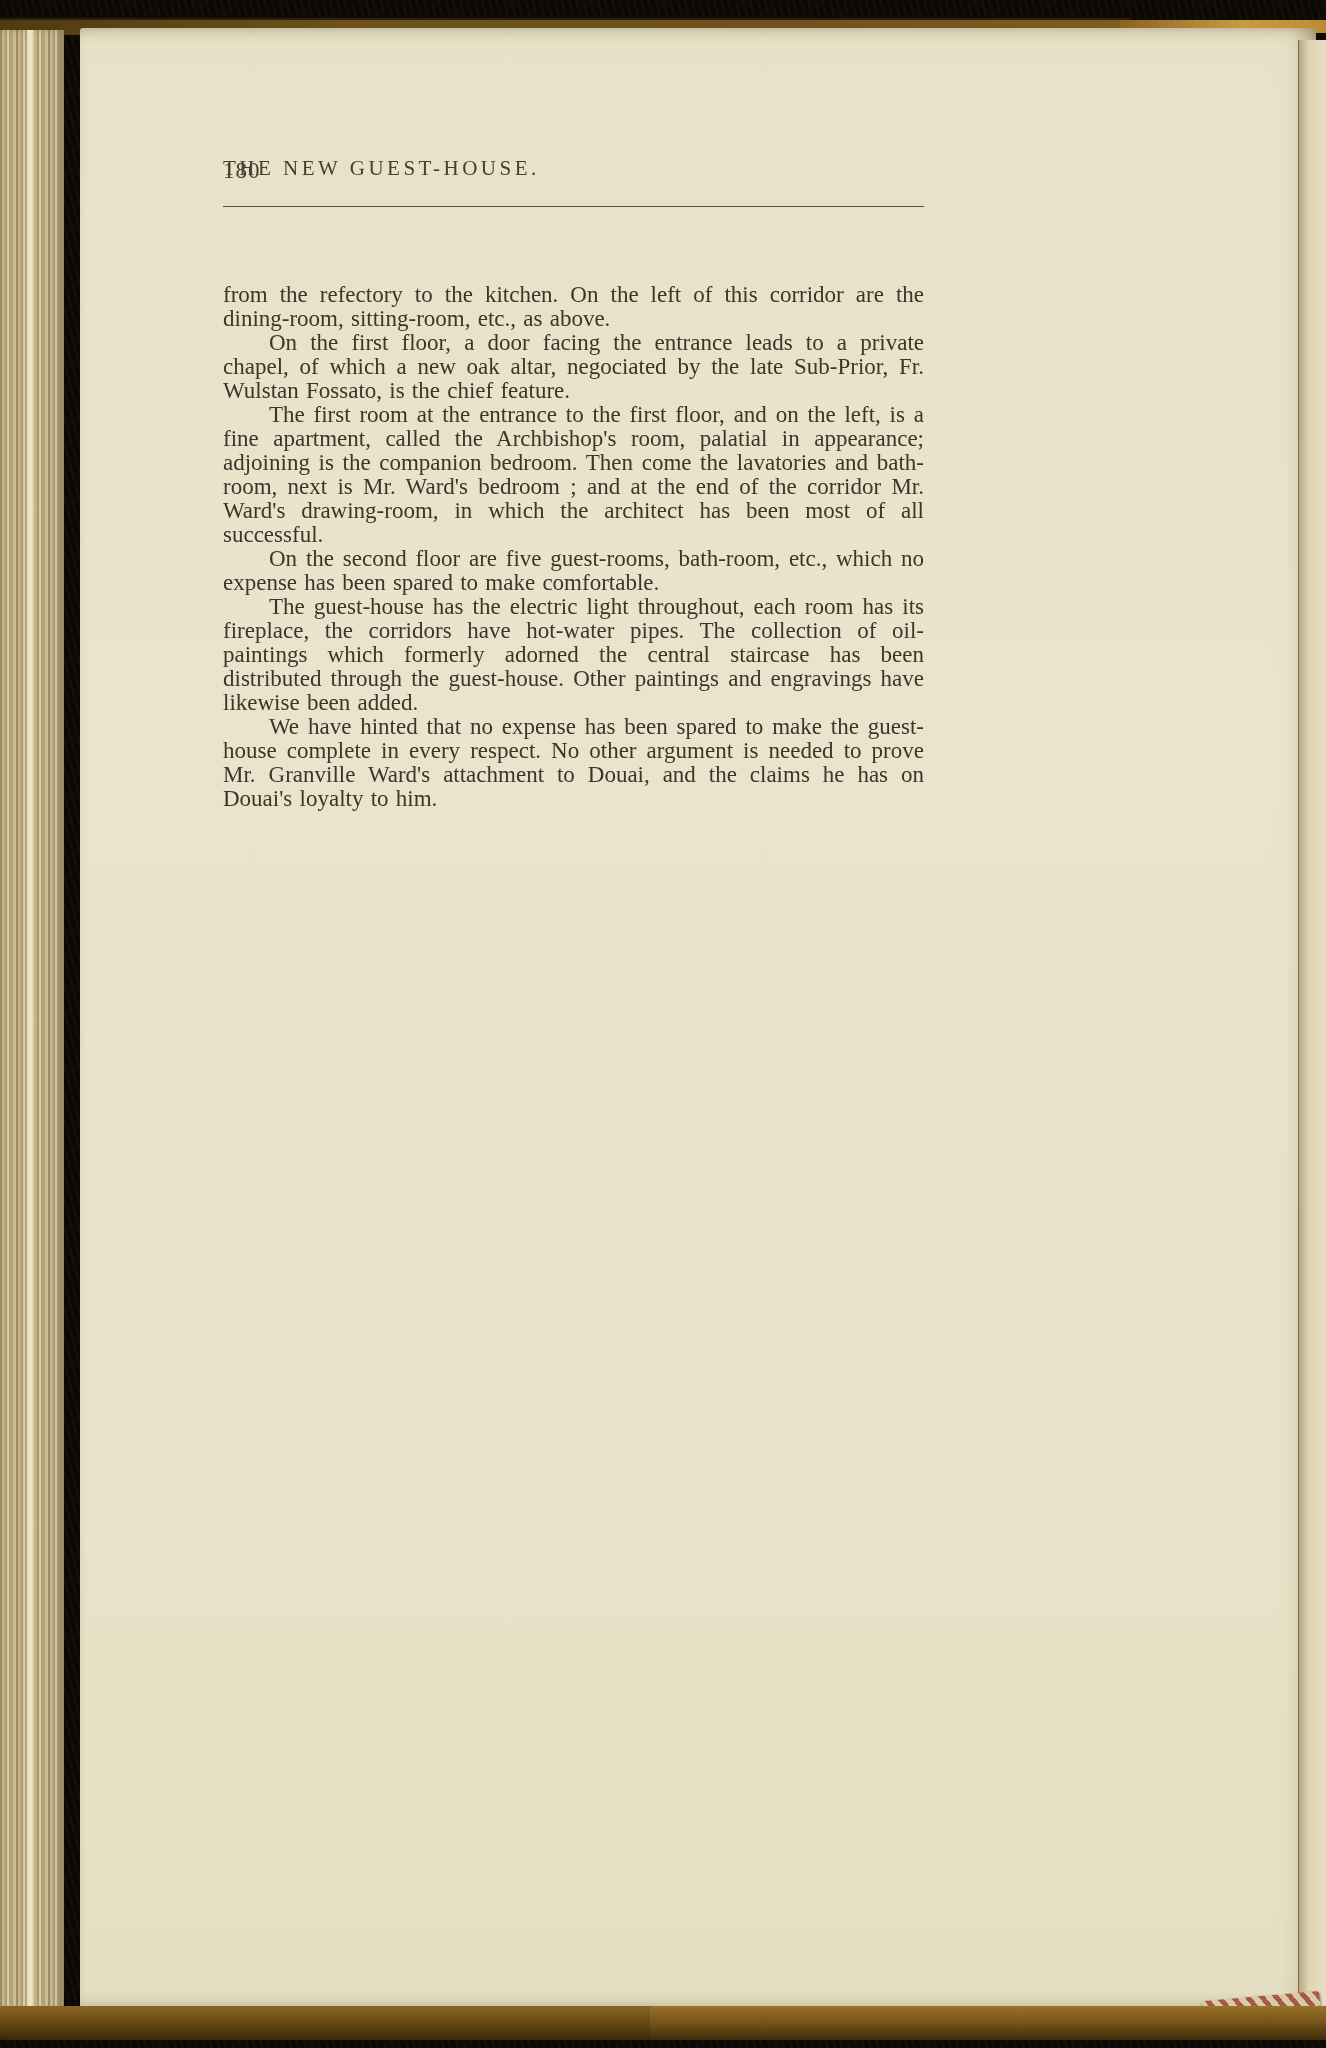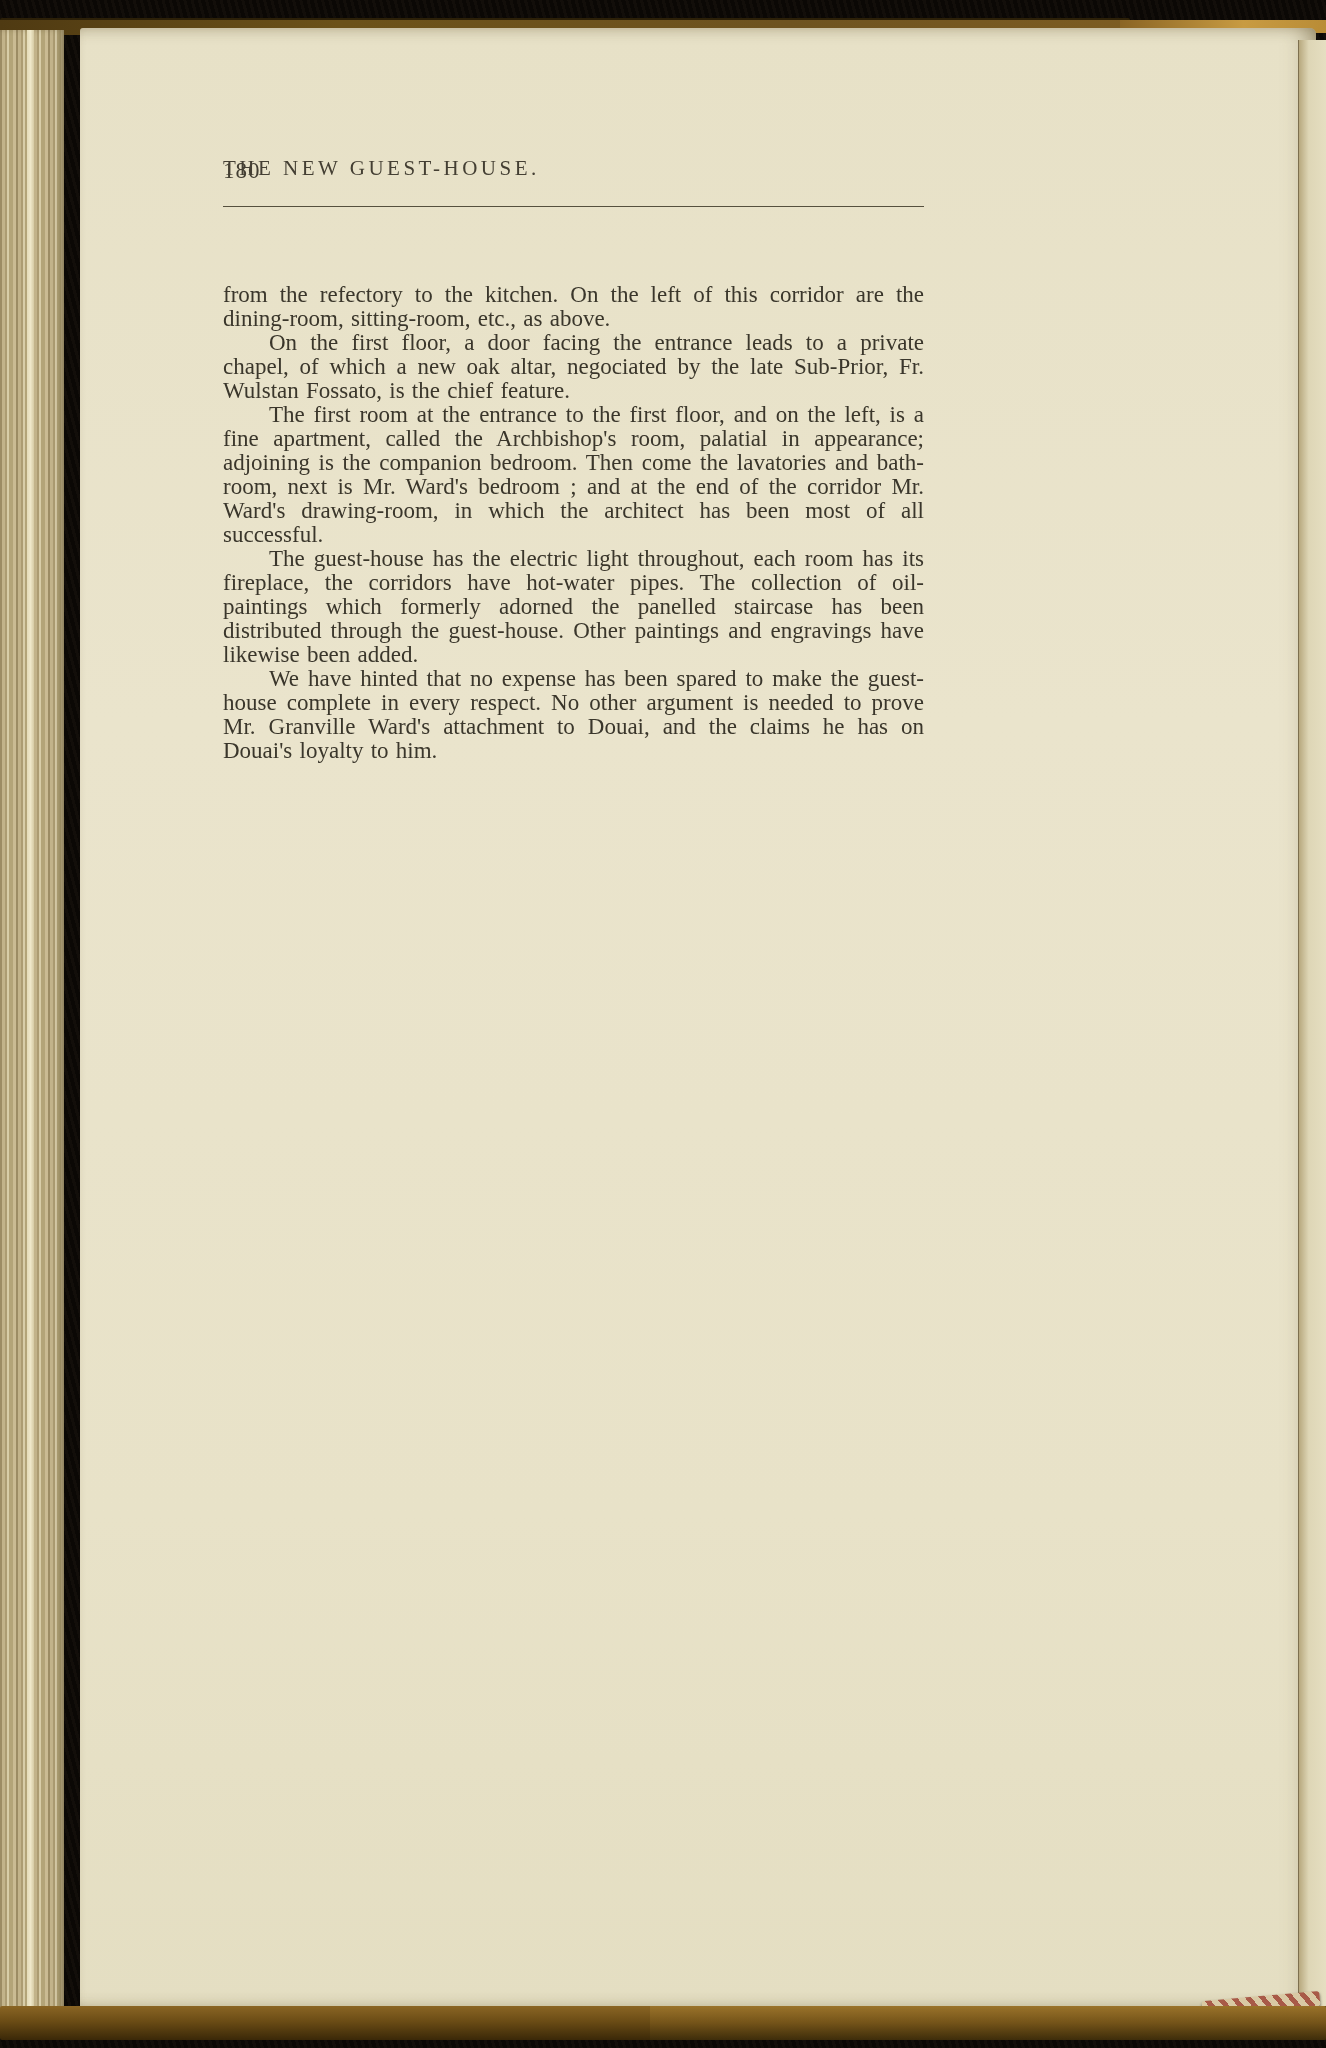--- a/index.html
+++ b/index.html
@@ -101,21 +101,22 @@
   <div class="page-main">
     <div class="header-row">
       <span class="page-number">180</span>
       <span class="running-title">THE NEW GUEST-HOUSE.</span>
     </div>
     <div class="header-rule"></div>
     <div class="body-text">
         <p class="para">from the refectory to the kitchen.  On the left of this corridor are the dining-room, sitting-room, etc., as above.</p>
         <p class="para indent">On the first floor, a door facing the entrance leads to a private chapel, of which a new oak altar, negociated by the late Sub-Prior, Fr. Wulstan Fossato, is the chief feature.</p>
         <p class="para indent">The first room at the entrance to the first floor, and on the left, is a fine apartment, called the Archbishop's room, palatial in appearance; adjoining is the companion bedroom.  Then come the lavatories and bath-room, next is Mr. Ward's bedroom ; and at the end of the corridor Mr. Ward's drawing-room, in which the architect has been most of all successful.</p>
-        <p class="para indent">The guest-house has the electric light throughout, each room has its fireplace, the corridors have hot-water pipes.  The collection of oil-paintings which formerly adorned the panelled staircase has been distributed through the guest-house.  Other paintings and engravings have likewise been added.</p>
+        <p class="para indent">On the second floor are five guest-rooms, bath-room, etc., which no expense has been spared to make comfortable.</p>
+        <p class="para indent">The guest-house has the electric light throughout, each room has its fireplace, the corridors have hot-water pipes.  The collection of oil-paintings which formerly adorned the central staircase has been distributed through the guest-house.  Other paintings and engravings have likewise been added.</p>
         <p class="para indent">We have hinted that no expense has been spared to make the guest-house complete in every respect.  No other argument is needed to prove Mr. Granville Ward's attachment to Douai, and the claims he has on Douai's loyalty to him.</p>
       </div>
   </div>
 
   <div class="page-sliver"></div>
   <div class="headband headband-bottom"></div>
   <div class="bottom-edge"></div>
 
 </div>
 

